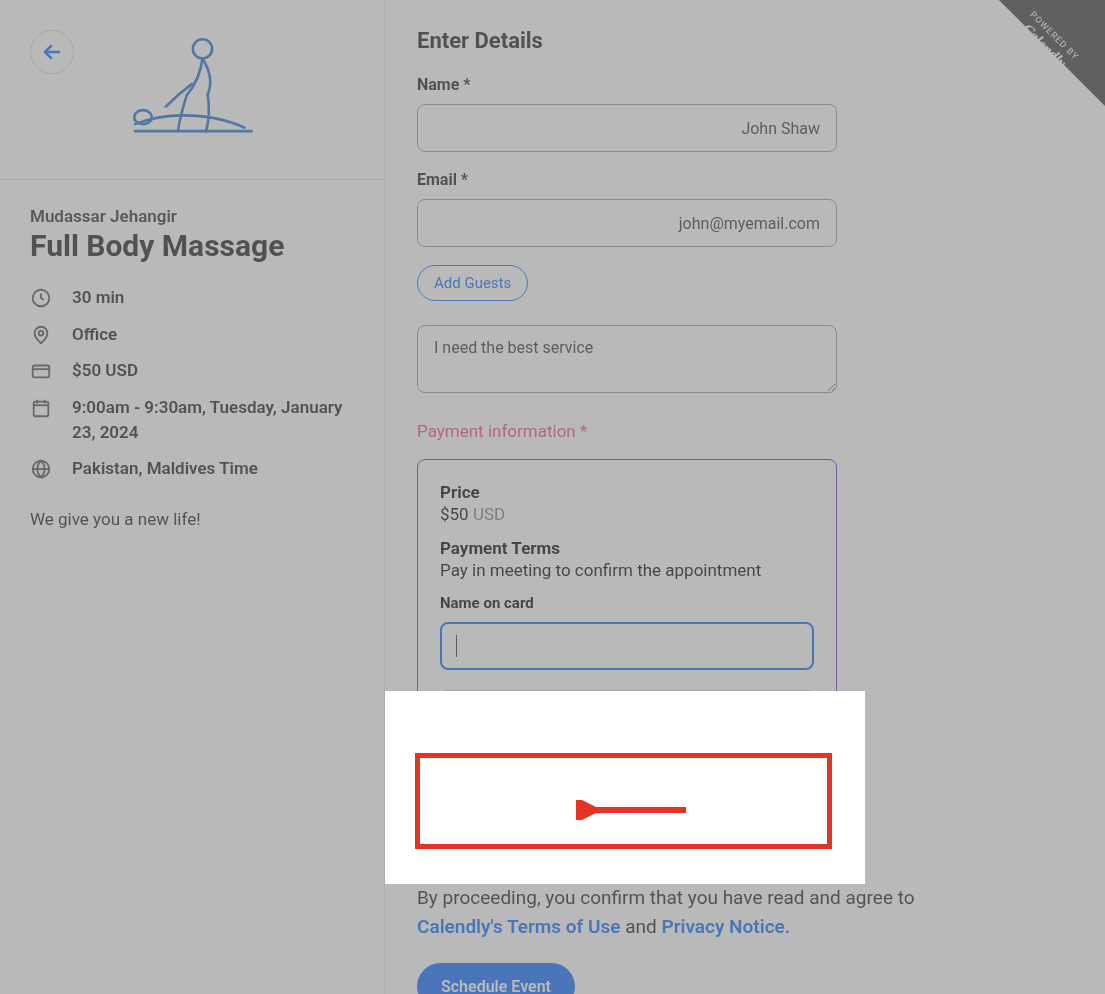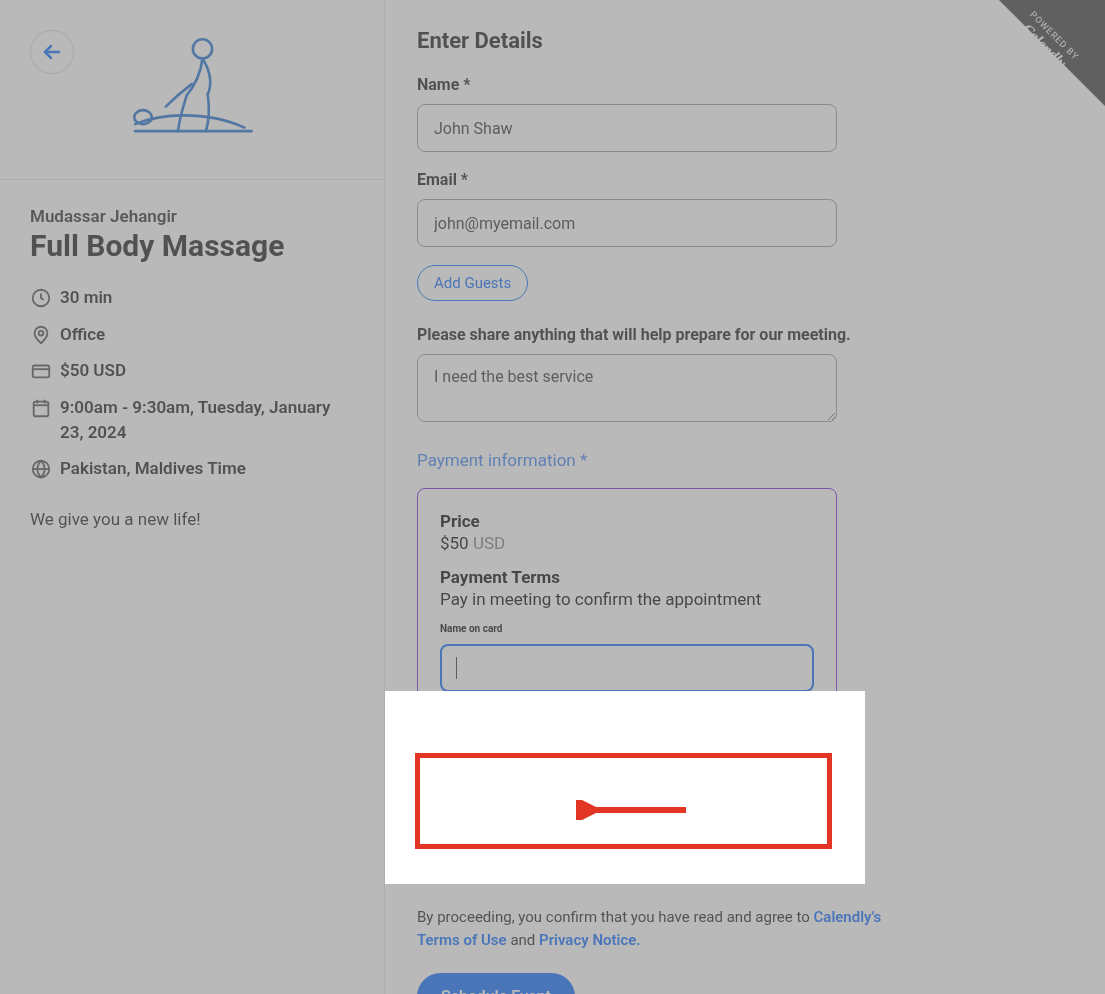--- a/index.html
+++ b/index.html
@@ -6,48 +6,48 @@
   html, body { width: 1105px; height: 994px; overflow: hidden; background: #fff; }
   .page { position: relative; width: 1105px; height: 994px; display: flex; }
   .left { width: 385px; border-right: 1px solid #e6e6e6; position: relative; }
   .left-header { height: 180px; border-bottom: 1px solid #e6e6e6; position: relative; display: flex; align-items: center; justify-content: center; }
   .back-btn { position: absolute; top: 30px; left: 30px; width: 44px; height: 44px; border-radius: 50%; border: 1px solid #d9d9d9; background: #fff; display: flex; align-items: center; justify-content: center; cursor: pointer; }
   .back-btn svg { width: 24px; height: 24px; }
   .massage-icon { width: 140px; height: 130px; }
   .left-body { padding: 26px 30px 30px 30px; }
   .host-name { color: #2b2b2b; font-size: 17px; font-weight: 600; margin-bottom: 2px; }
   .event-title { font-size: 30px; font-weight: 700; color: #1a1a1a; margin-bottom: 22px; }
-  .meta-row { display: flex; align-items: flex-start; gap: 8px; margin-bottom: 12px; color: #1a1a1a; }
+  .meta-row { display: flex; align-items: flex-start; gap: 20px; margin-bottom: 12px; color: #1a1a1a; }
   .meta-row .txt { font-size: 17px; font-weight: 600; color: #1a1a1a; line-height: 1.45; }
   .meta-row svg { width: 22px; height: 22px; flex: 0 0 22px; margin-top: 2px; stroke: #4d4d4d; }
   .tagline { margin-top: 28px; font-size: 17px; color: #1a1a1a; }
   .right { flex: 1; padding: 28px 28px 0 32px; overflow: hidden; }
   .form-title { font-size: 22px; font-weight: 700; color: #1a1a1a; margin-bottom: 22px; }
   .field-label { font-size: 16px; font-weight: 700; color: #1a1a1a; margin-bottom: 10px; }
-  .text-input { width: 420px; height: 48px; border: 1px solid #9a9a9a; border-radius: 8px; padding: 0 16px; font-size: 16px; color: #333; background: transparent; margin-bottom: 18px; }
+  .text-input { width: 420px; height: 48px; border: 1px solid #9a9a9a; border-radius: 8px; padding: 0 16px; font-size: 16px; color: #333; background: transparent; margin-bottom: 18px; text-align: right; }
   .textarea { width: 420px; height: 68px; border: 1px solid #9a9a9a; border-radius: 8px; padding: 12px 16px; font-size: 16px; color: #333; background: transparent; resize: vertical; margin-bottom: 24px; }
   .add-guests { display: inline-block; border: 1px solid #0a6bff; color: #0a6bff; border-radius: 999px; padding: 8px 16px; font-size: 15px; cursor: pointer; margin-bottom: 24px; }
-  .section-label { font-size: 17px; color: #3b82f6; margin-bottom: 18px; }
+  .section-label { font-size: 17px; color: #ec4899; margin-bottom: 18px; }
   .pay-box { width: 420px; border: 1px solid #6d28d9; border-radius: 8px; padding: 22px 22px 22px 22px; position: relative; }
   .pay-subhead { font-size: 17px; font-weight: 700; margin-bottom: 2px; }
   .pay-value { font-size: 17px; margin-bottom: 14px; }
   .pay-value .cur { color: #7a7a7a; }
-  .cardname-label { font-size: 10px; font-weight: 700; margin-top: 4px; margin-bottom: 10px; }
+  .cardname-label { font-size: 15px; font-weight: 700; margin-top: 4px; margin-bottom: 10px; }
   .cardname-input { width: 100%; height: 48px; border: 2px solid #0a6bff; border-radius: 8px; padding: 0 14px; font-size: 16px; background: #fff; }
   .card-row { margin-top: 20px; width: 100%; height: 46px; border: 1px solid #cfcfcf; border-radius: 6px; display: flex; align-items: center; padding: 0 12px; gap: 12px; background: #fff; }
   .card-icon { width: 28px; height: 20px; background: #cfcfcf; border-radius: 3px; position: relative; }
   .card-icon::after { content: ""; position: absolute; left: 3px; top: 3px; width: 9px; height: 6px; background: #888; border-radius: 1px; }
   .card-ph { color: #888; font-size: 15px; flex: 1; }
   .card-mm { color: #888; font-size: 15px; margin-right: 2px; }
   .card-cvc { color: #888; font-size: 15px; }
   .stripe-note { margin-top: 22px; font-size: 15px; color: #1a1a1a; }
   .stripe-badge { margin-top: 8px; display: inline-flex; align-items: center; border: 1px solid #bcbcbc; border-radius: 6px; padding: 6px 12px; gap: 6px; background: #fff; }
   .stripe-badge .pb { font-size: 12px; color: #333; }
   .stripe-badge .logo { font-weight: 800; font-size: 16px; letter-spacing: -0.5px; color: #1a1a1a; }
-  .proceed { margin-top: 44px; font-size: 15px; color: #1a1a1a; width: 500px; line-height: 1.5; }
+  .proceed { margin-top: 44px; font-size: 19px; color: #1a1a1a; width: 500px; line-height: 1.5; }
   .proceed a { color: #0a6bff; text-decoration: none; font-weight: 600; cursor: pointer; }
   .schedule-btn { margin-top: 22px; background: #0a6bff; color: #fff; border: none; border-radius: 999px; padding: 14px 24px; font-size: 16px; font-weight: 600; cursor: pointer; }
   .corner-badge { position: absolute; top: 0; right: 0; width: 150px; height: 150px; overflow: hidden; pointer-events: none; }
   .corner-badge .tri { position: absolute; top: -75px; right: -75px; width: 150px; height: 150px; background: #3a3a3a; transform: rotate(45deg); }
   .corner-badge .txt { position: absolute; top: 28px; right: -8px; transform: rotate(45deg); color: #fff; text-align: center; width: 130px; font-size: 9px; letter-spacing: 1px; }
   .corner-badge .brand { font-family: Georgia, serif; font-style: italic; font-weight: 700; font-size: 15px; letter-spacing: 0; display: block; margin-top: 1px; }
   
   .dim { position: absolute; inset: 0; background: rgba(128,128,128,0.55); pointer-events: none; }
   .dim .hole { position: absolute; left: 385px; top: 691px; width: 480px; height: 193px; background: #fff; }
   .red-box { position: absolute; left: 415px; top: 753px; width: 417px; height: 96px; border: 5px solid #e33524; pointer-events: none; }
@@ -130,21 +130,20 @@
     <div class="form-title">Enter Details</div>
 
     <div class="field-label">Name *</div>
     <input class="text-input" value="John Shaw" style="">
 
     <div class="field-label">Email *</div>
     <input class="text-input" value="john@myemail.com" style="">
 
     <div><span class="add-guests">Add Guests</span></div>
 
-    <div class="field-label">Please share anything that will help prepare for our meeting.</div>
     <textarea class="textarea" style="">I need the best service</textarea>
 
     <div class="section-label">Payment information *</div>
 
     <div class="pay-box">
       <div class="pay-subhead">Price</div>
       <div class="pay-value">
         <span>$50</span>
         <span class="cur">USD</span>
       </div>

